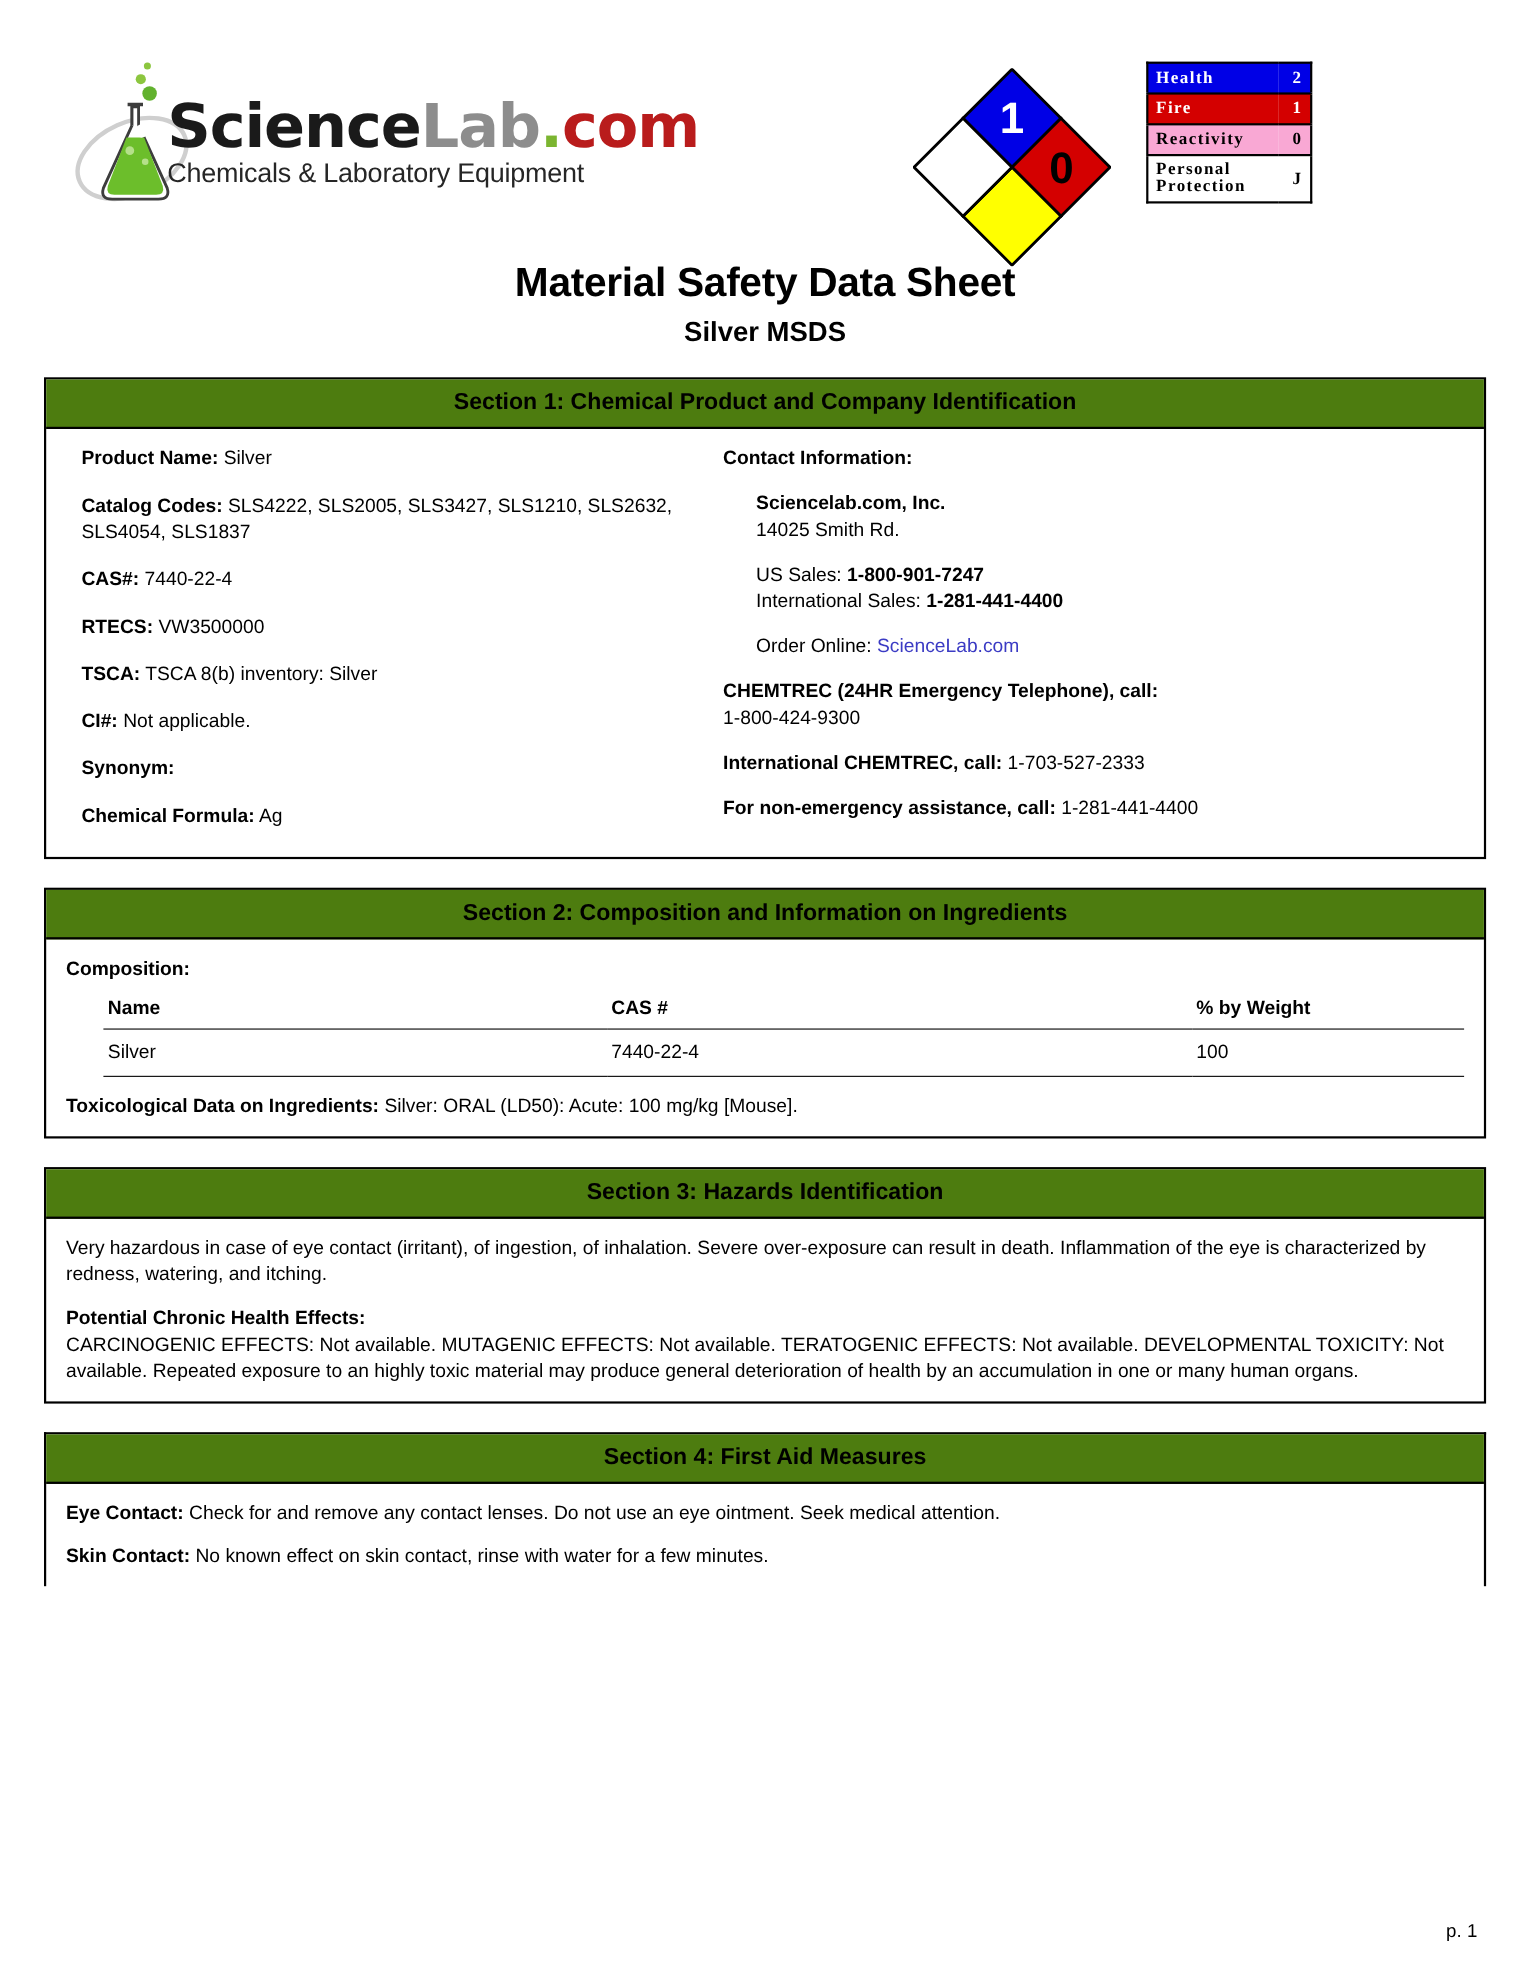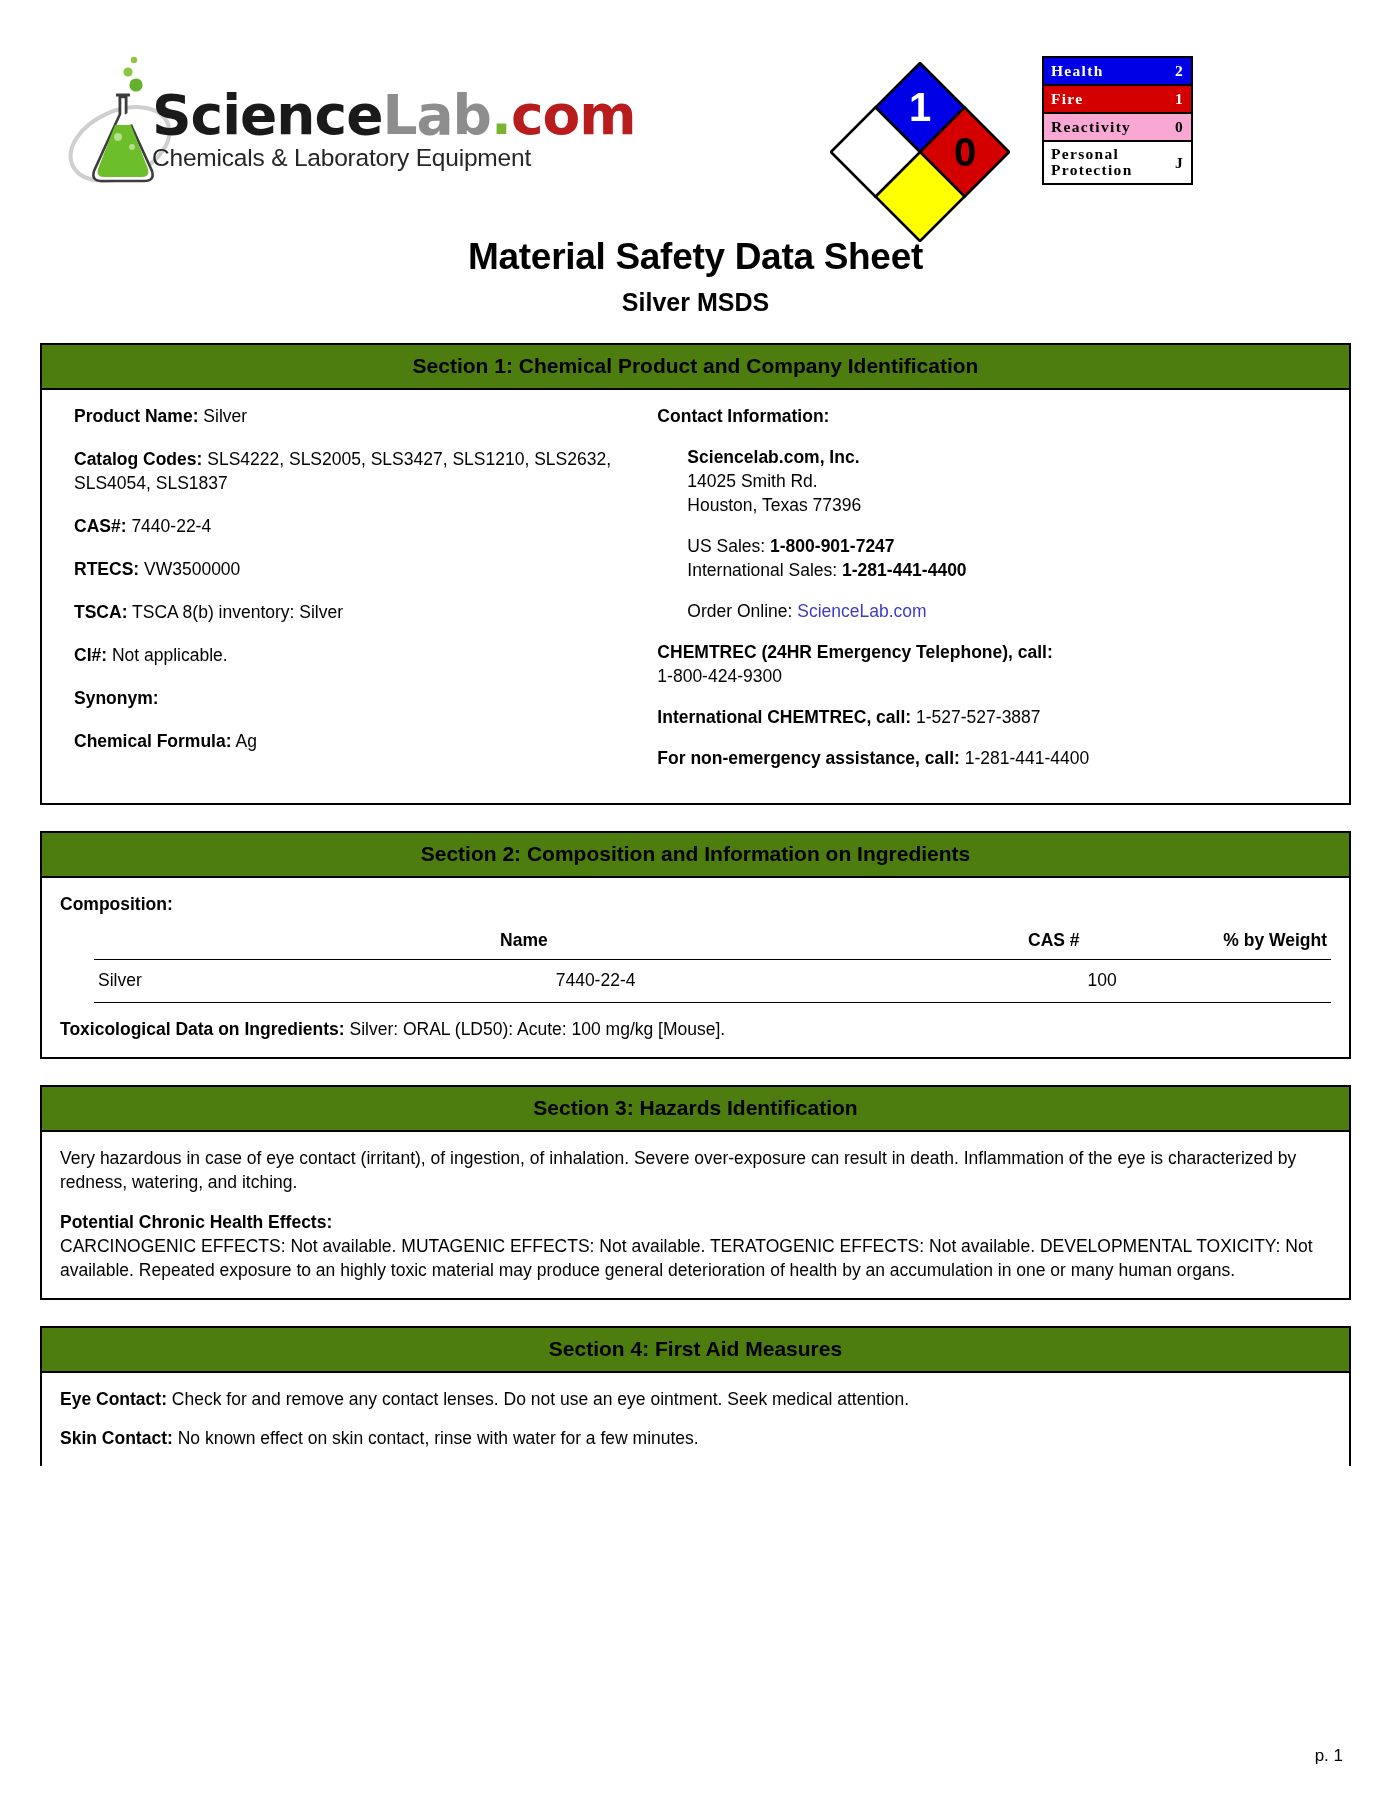--- a/index.html
+++ b/index.html
@@ -166,21 +166,21 @@
   .comp-label { font-weight: bold; margin-bottom: 10px; }
   .comp-table {
     width: 100%;
     border-collapse: collapse;
     font-size: 17.5px;
     margin-left: 34px;
     margin-bottom: 6px;
     width: calc(100% - 34px);
   }
   .comp-table th {
-    text-align: right;
+    text-align: left;
     font-weight: bold;
     border-bottom: 1.5px solid #000;
     padding: 2px 4px 7px 4px;
   }
   .comp-table td {
     padding: 8px 4px 10px 4px;
     border-bottom: 1.5px solid #000;
     font-weight: normal;
   }
   .cw1 { width: 37%; }
@@ -320,21 +320,20 @@
           </div>
         </div>
 
         <div class="s1-right">
           <div class="contact-group">
             <b>Contact Information:</b>
           </div>
           <div class="contact-group contact-indent">
             <div><b>Sciencelab.com, Inc.</b></div>
             <div>14025 Smith Rd.</div>
-            <div>Houston, Texas 77396</div>
           </div>
           <div class="contact-group contact-indent">
             <div>
               <span>US Sales:</span>
               <b>1-800-901-7247</b>
             </div>
             <div>
               <span>International Sales:</span>
               <b>1-281-441-4400</b>
             </div>
@@ -342,21 +341,21 @@
           <div class="contact-group contact-indent">
             <span>Order Online:</span>
             <span class="link-blue">ScienceLab.com</span>
           </div>
           <div class="contact-group">
             <div><b>CHEMTREC (24HR Emergency Telephone), call:</b></div>
             <div>1-800-424-9300</div>
           </div>
           <div class="contact-group">
             <b>International CHEMTREC, call:</b>
-            <span>1-527-527-3887</span>
+            <span>1-703-527-2333</span>
           </div>
           <div class="contact-group">
             <b>For non-emergency assistance, call:</b>
             <span>1-281-441-4400</span>
           </div>
         </div>
       </div>
     </div>
   </div>
 

